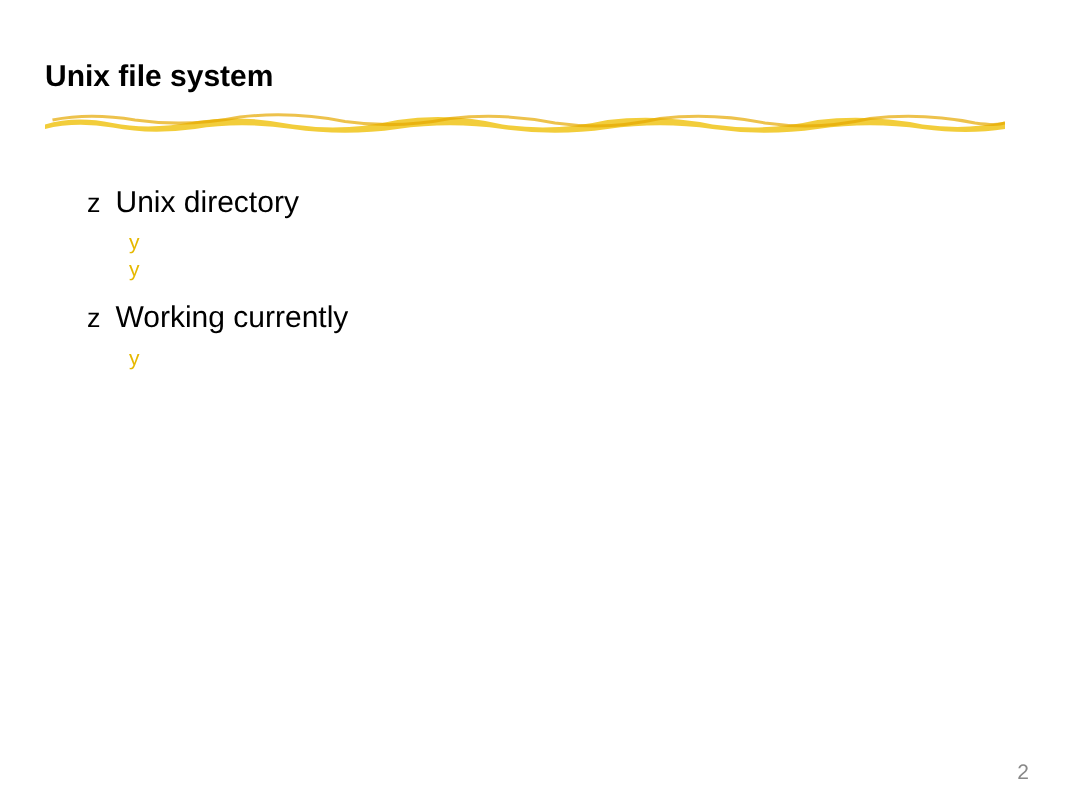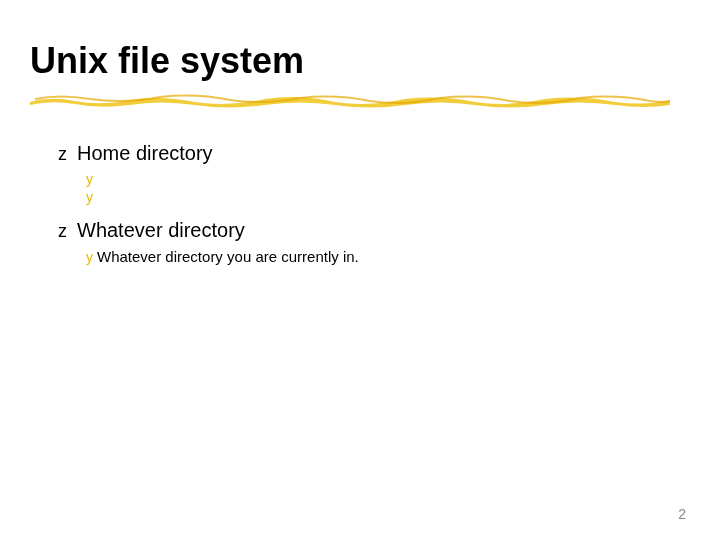--- a/index.html
+++ b/index.html
@@ -11,21 +11,21 @@
     position: relative;
     overflow: hidden;
   }
   .slide {
     width: 100%;
     height: 100%;
     padding: 40px 30px 20px 30px;
     position: relative;
   }
   .title {
-    font-size: 36px;
+    font-size: 20px;
     font-weight: bold;
     font-family: "Arial Black", Arial, sans-serif;
     color: #000;
     margin-bottom: 8px;
     margin-left: 0;
   }
   .underline {
     width: 640px;
     height: 20px;
     margin-left: 0;
@@ -81,38 +81,37 @@
   <h1 class="title">Unix file system</h1>
   <svg class="underline" viewBox="0 0 640 20" preserveAspectRatio="none">
     <path d="M0,12 Q20,6 45,11 Q70,16 100,10 Q130,5 165,12 Q200,17 235,9 Q270,4 305,12 Q340,17 375,9 Q410,5 445,12 Q480,17 515,9 Q550,5 585,12 Q615,16 640,10 L640,15 Q615,19 585,15 Q550,10 515,15 Q480,20 445,15 Q410,10 375,15 Q340,20 305,15 Q270,10 235,15 Q200,20 165,15 Q130,10 100,15 Q70,19 45,14 Q20,10 0,15 Z" fill="#f0c419" opacity="0.85"></path>
     <path d="M5,9 Q30,4 60,9 Q95,14 130,7 Q165,3 200,10 Q235,15 270,8 Q305,4 340,11 Q375,16 410,8 Q445,4 480,11 Q515,16 550,8 Q585,4 620,11 Q635,13 640,11" fill="none" stroke="#e6a800" stroke-width="2" opacity="0.7"></path>
   </svg>
 
   <div class="content">
 
     <div class="level1">
       <span class="bullet">z</span>
-      <span>Home directory</span>
+      <span>Unix directory</span>
     </div>
     <div class="level2-group">
       <div class="level2">
         <span class="bullet">y</span>
       </div>
       <div class="level2">
         <span class="bullet">y</span>
       </div>
     </div>
 
     <div class="level1">
       <span class="bullet">z</span>
-      <span>Whatever directory</span>
+      <span>Working currently</span>
     </div>
     <div class="level2-group">
       <div class="level2">
         <span class="bullet">y</span>
-        <span>Whatever directory you are currently in.</span>
       </div>
     </div>
 
   </div>
 
   <div class="page-number">2</div>
 </div>
 
 </body></html>

